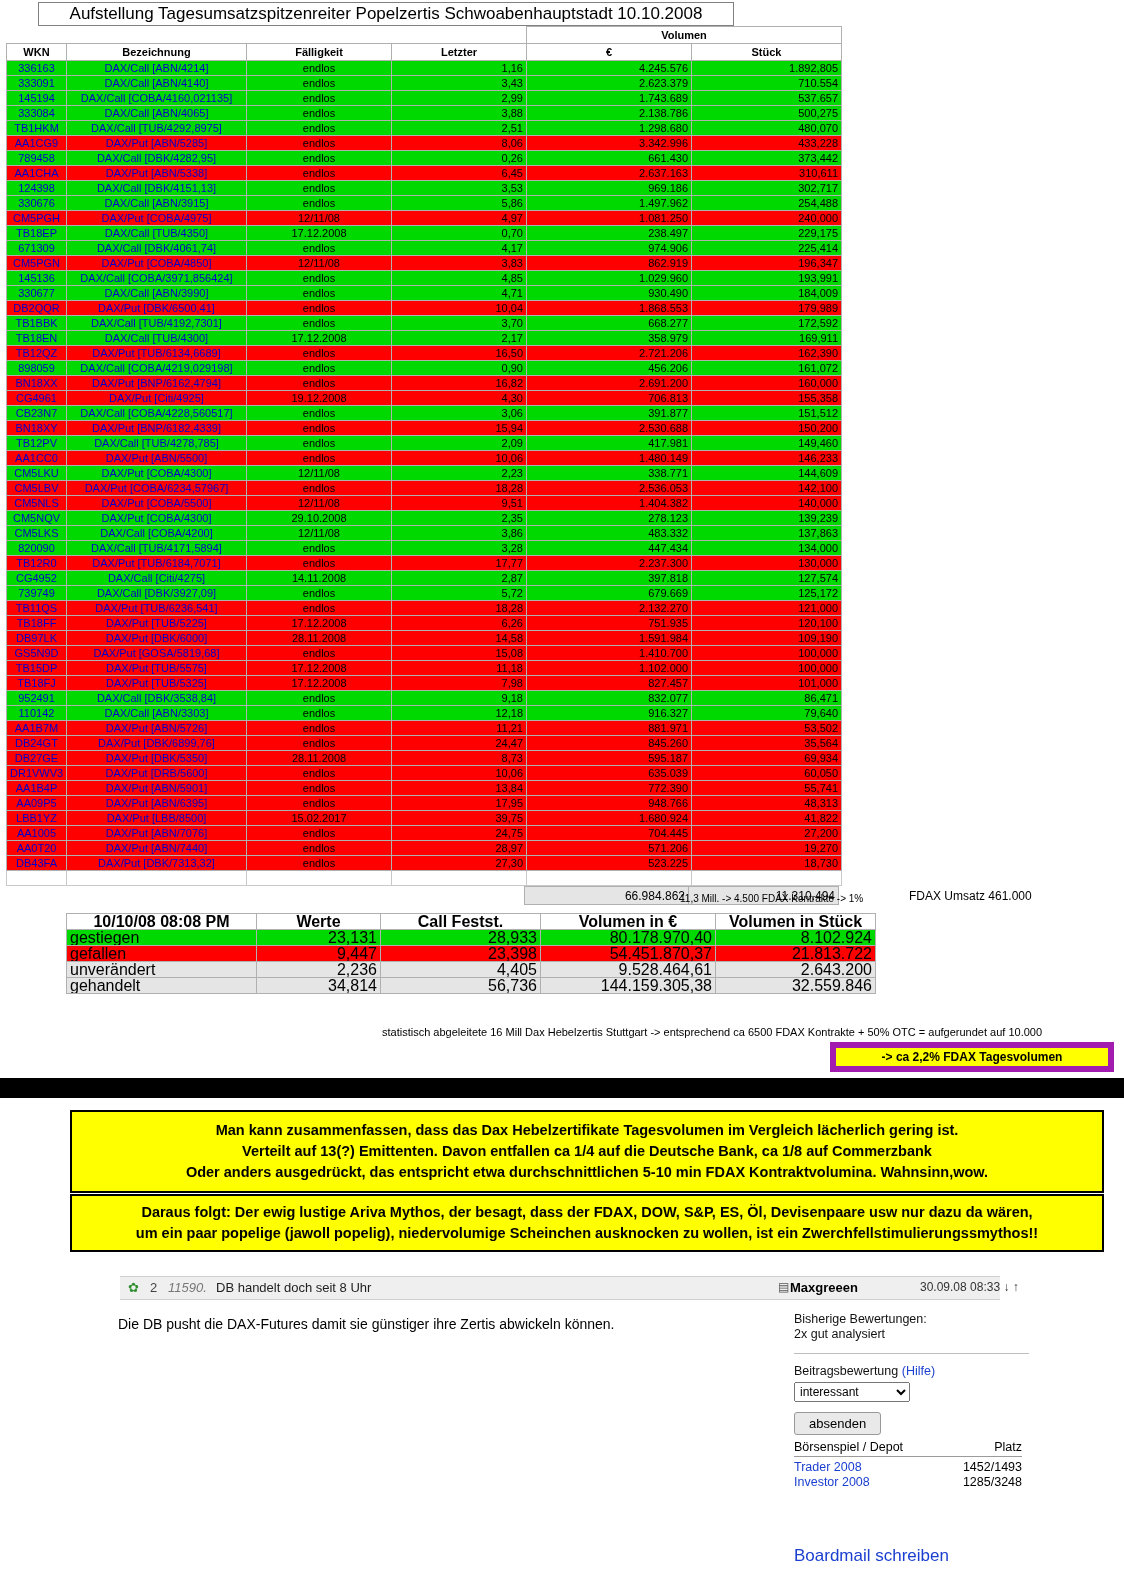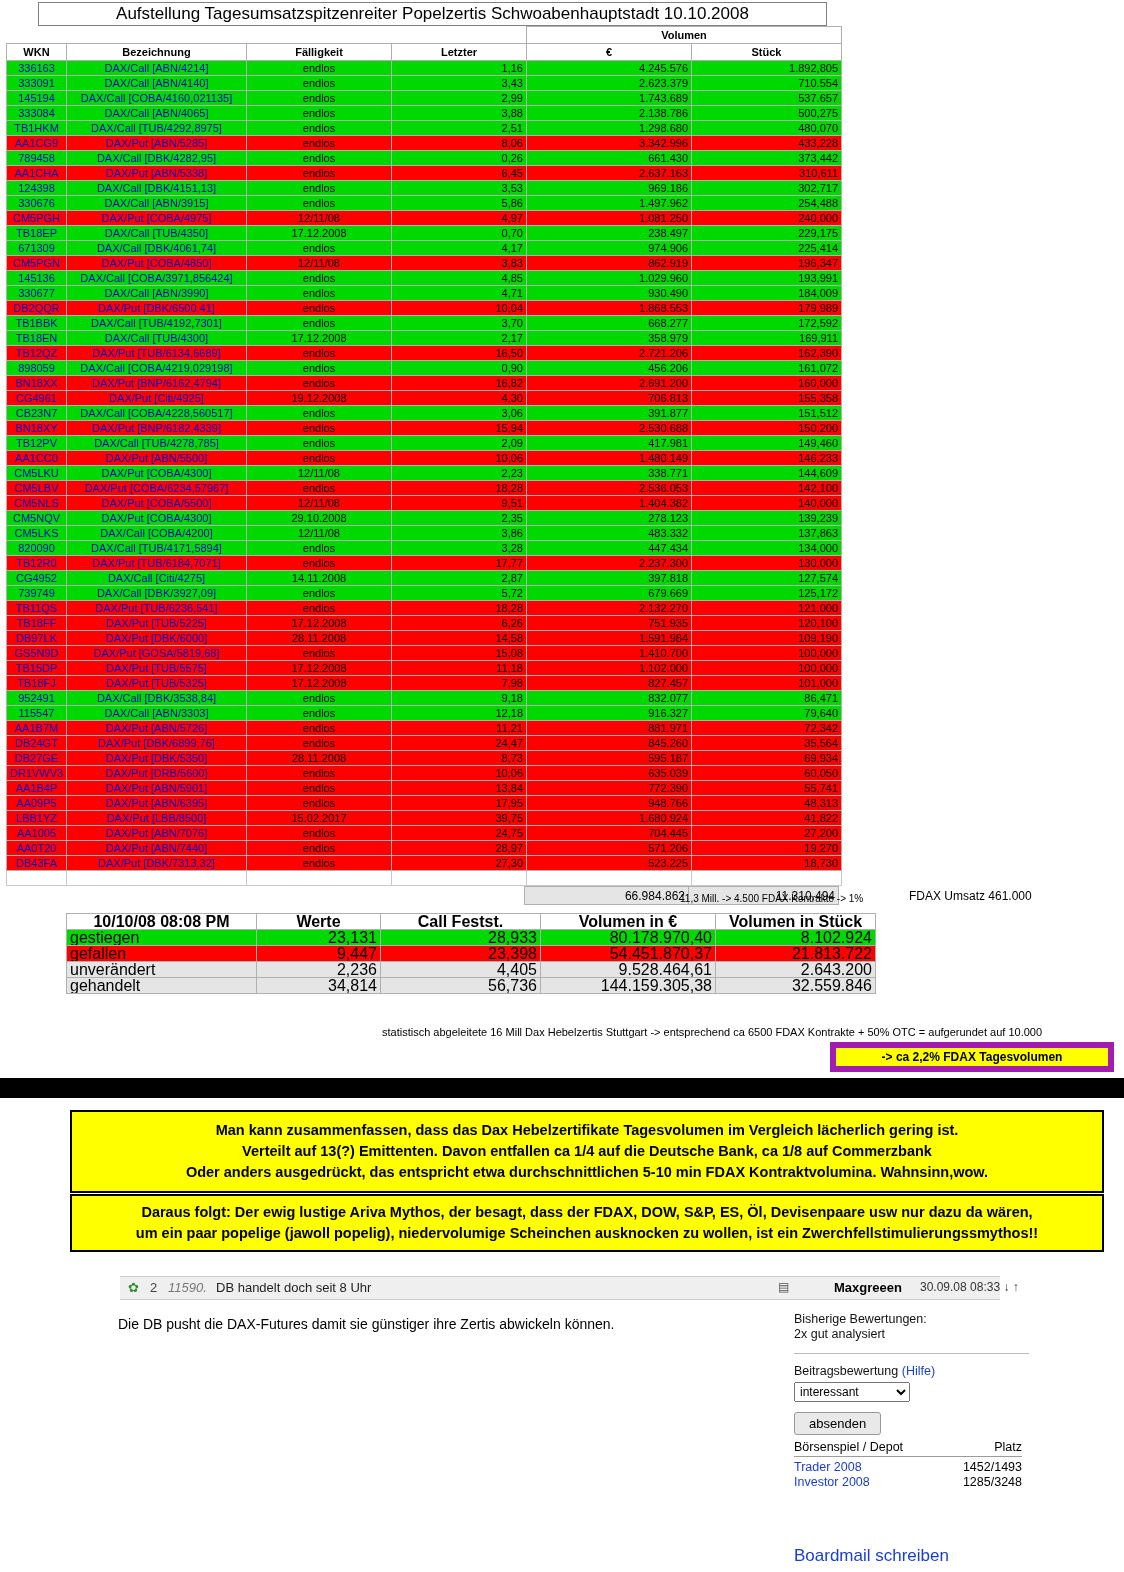--- a/index.html
+++ b/index.html
@@ -4,21 +4,21 @@
 <style>
   html,body{margin:0;padding:0;background:#ffffff;}
   body{font-family:"Liberation Sans", sans-serif; width:1124px; height:1572px; position:relative; overflow:hidden;}
   .sheet{position:absolute; left:0; top:0; width:1124px;}
 
   
   table{border-collapse:collapse;}
   td,th{border:1px solid #b0b0b0; font-size:11px; padding:0 3px; height:14px; line-height:14px; white-space:nowrap; overflow:hidden;}
 
   
-  #title-table{margin:2px 0 0 38px; width:789px;}
+  #title-table{margin:2px 0 0 38px; width:696px;}
   #title-table td{border:1px solid #808080; height:22px; font-size:17px; text-align:center; font-weight:normal; background:#ffffff;}
 
   
   #main-table{margin-left:6px; width:1110px; table-layout:fixed;}
   #main-table col.c0{width:60px;}
   #main-table col.c1{width:180px;}
   #main-table col.c2{width:145px;}
   #main-table col.c3{width:135px;}
   #main-table col.c4{width:165px;}
   #main-table col.c5{width:150px;}
@@ -66,21 +66,21 @@
   #box1{left:70px; top:1110px; width:1030px; padding:8px 0 8px 0; font-size:14.5px; line-height:21px;}
   #box2{left:70px; top:1194px; width:1030px; padding:6px 0 6px 0; font-size:14.5px; line-height:21px;}
 
   
   #post{position:absolute; left:0px; top:1268px; width:1124px; height:304px; background:#ffffff;}
   #post-head{position:absolute; left:120px; top:8px; width:880px; height:22px; background:#efefef; border-top:1px solid #cfcfcf; border-bottom:1px solid #cfcfcf;}
   #post-num{position:absolute; left:150px; top:12px; font-size:13px; color:#444;}
   #post-green{position:absolute; left:128px; top:12px; font-size:13px; color:#2f8f2f;}
   #post-idx{position:absolute; left:168px; top:12px; font-size:13px; color:#777; font-style:italic;}
   #post-title{position:absolute; left:216px; top:12px; font-size:13px; color:#222;}
-  #post-user{position:absolute; left:790px; top:12px; font-size:13px; font-weight:bold; color:#000;margin-left:44px;}
+  #post-user{position:absolute; left:790px; top:12px; font-size:13px; font-weight:bold; color:#000;}
   #post-user-icon{position:absolute; left:778px; top:12px; font-size:12px; color:#555;}
   #post-date{position:absolute; left:920px; top:12px; font-size:12px; color:#333;}
   #post-body{position:absolute; left:118px; top:48px; width:640px; font-size:14px; color:#000;}
 
   #side{position:absolute; left:794px; top:44px; width:235px; font-size:12.5px; color:#111;}
   #side .lbl{margin-bottom:1px;}
   #side .sub{margin-bottom:12px;}
   #side hr{border:none; border-top:1px solid #bdbdbd; margin:4px 0 10px 0;}
   #side .rate{margin-bottom:4px;}
   .lnk{color:#1a3fd0;}
@@ -517,35 +517,35 @@
         <tr>
           <td class="green wkn">952491</td>
           <td class="green bez">DAX/Call [DBK/3538,84]</td>
           <td class="green ctr">endlos</td>
           <td class="green rgt">9,18</td>
           <td class="green rgt">832.077</td>
           <td class="green rgt">86,471</td>
           <td style="border:none"></td>
         </tr>
         <tr>
-          <td class="green wkn">115547</td>
+          <td class="green wkn">110142</td>
           <td class="green bez">DAX/Call [ABN/3303]</td>
           <td class="green ctr">endlos</td>
           <td class="green rgt">12,18</td>
           <td class="green rgt">916.327</td>
           <td class="green rgt">79,640</td>
           <td style="border:none"></td>
         </tr>
         <tr>
           <td class="red wkn">AA1B7M</td>
           <td class="red bez">DAX/Put [ABN/5726]</td>
           <td class="red ctr">endlos</td>
           <td class="red rgt">11,21</td>
           <td class="red rgt">881.971</td>
-          <td class="red rgt">72,342</td>
+          <td class="red rgt">53,502</td>
           <td style="border:none"></td>
         </tr>
         <tr>
           <td class="red wkn">DB24GT</td>
           <td class="red bez">DAX/Put [DBK/6899,76]</td>
           <td class="red ctr">endlos</td>
           <td class="red rgt">24,47</td>
           <td class="red rgt">845.260</td>
           <td class="red rgt">35,564</td>
           <td style="border:none"></td>

